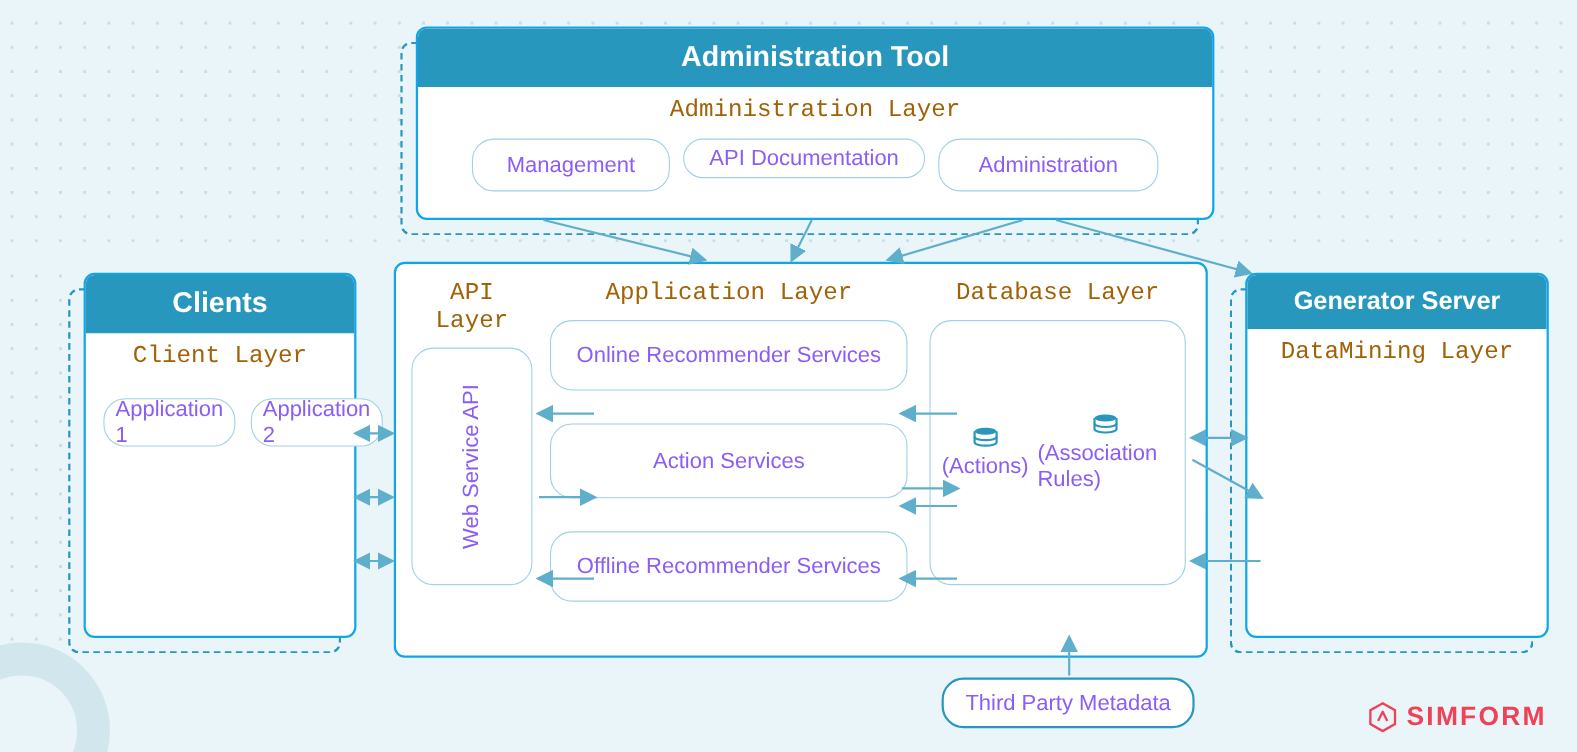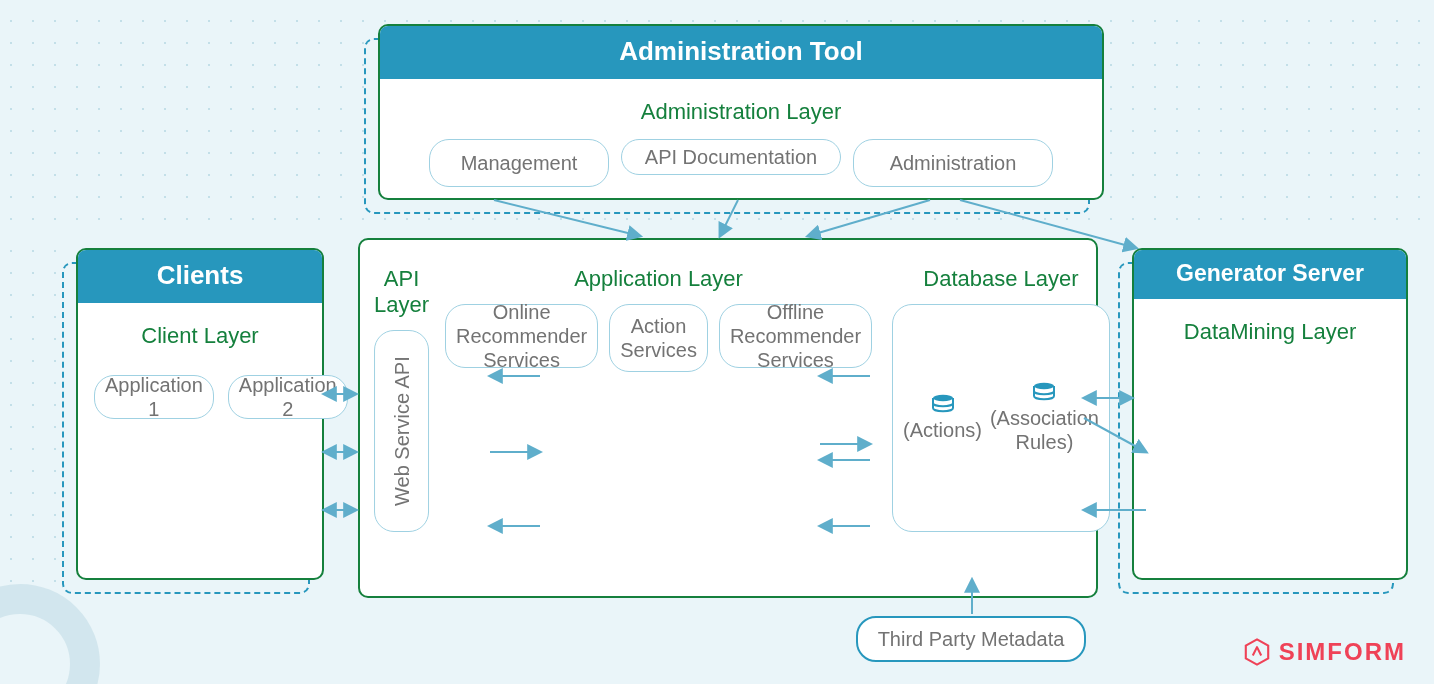--- a/index.html
+++ b/index.html
@@ -25,54 +25,54 @@
     width:160px; height:160px;
     border-radius:50%;
     border:30px solid #cfe4ec;
     opacity:.9;
   }
 
   
   .panel {
     position:absolute;
     background:#fff;
-    border:2px solid #15803d;
+    border:2px solid #0ea5e9;
     border-radius:10px;
   }
   .panel-shadow {
     position:absolute;
     border:2px dashed #2797bd;
     border-radius:10px;
     background:transparent;
   }
   .panel-header {
     background:#2797bd;
     color:#fff;
     font-weight:700;
     font-size:26px;
     text-align:center;
     padding:10px 4px 12px;
     border-radius:8px 8px 0 0;
   }
   .subhead {
-    color:#15803d;
+    color:#a16207;
     font-size:22px;
     text-align:center;
-    padding:20px 4px 8px;
+    padding:8px 4px 8px;
+    font-family:Liberation Mono, monospace;
   }
   .chip {
     border:1.5px solid #9fd1e2;
     border-radius:20px;
     background:#fff;
-    color:#737373;
+    color:#8b5cf6;
     font-size:20px;
     display:flex;
     align-items:center;
     justify-content:center;
-    text-align:center;
     padding:6px 10px;
     line-height:1.2;
   }
   .chip.vert { writing-mode: vertical-rl; transform: rotate(180deg); }
 
   .row { display:flex; gap:12px; justify-content:center; flex-wrap:wrap; padding:6px 14px 14px; }
 
   .db-icon { width:24px; height:20px; display:block; margin:0 auto 4px; }
 
   .logo {
@@ -121,21 +121,21 @@
 <div class="panel" style="left:358px; top:238px; width:740px; height:360px;">
   <div style="display:flex;gap:10px;padding:6px 14px 14px;height:calc(100% - 50px);">
 
     <div style="width:110px;display:flex;flex-direction:column;">
       <div class="subhead" style="padding-left:0;padding-right:0">API Layer</div>
       <div class="chip vert" style="flex:1;margin-top:4px">Web Service API</div>
     </div>
 
     <div style="flex:1.4;display:flex;flex-direction:column;">
       <div class="subhead">Application Layer</div>
-      <div style="flex:1;display:flex;flex-direction:row;gap:11px;padding:4px 6px;">
+      <div style="flex:1;display:flex;flex-direction:column;gap:30px;padding:4px 6px;">
         <div class="chip" style="height:64px">Online Recommender Services</div>
         <div class="chip" style="height:68px">Action Services</div>
         <div class="chip" style="height:64px">Offline Recommender Services</div>
       </div>
     </div>
 
     <div style="flex:1;display:flex;flex-direction:column;">
       <div class="subhead">Database Layer</div>
       <div class="chip" style="flex:1;margin:4px 4px 0;flex-direction:row;gap:8px;padding-top:14px;padding-bottom:14px;justify-content:space-around">
         <div>

